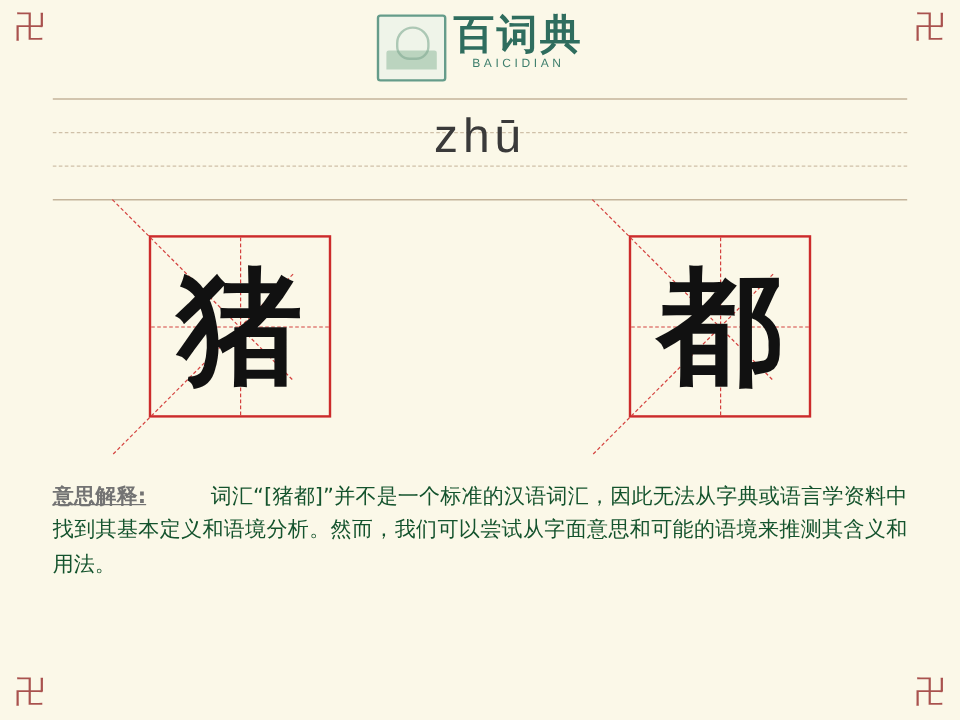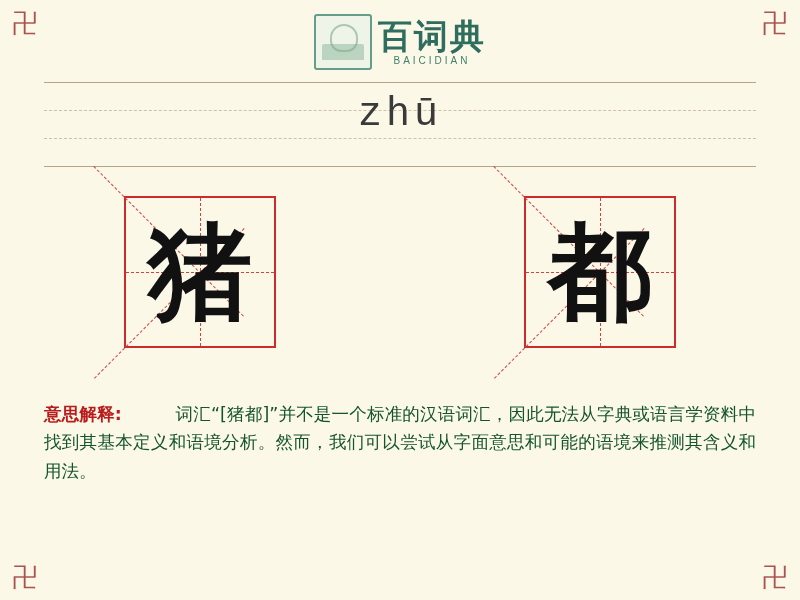--- a/index.html
+++ b/index.html
@@ -38,21 +38,20 @@
   .corner.br { right: 10px; bottom: 8px; }
 
   
   .logo-wrap {
     position: absolute;
     left: 0;
     right: 0;
     top: 12px;
     height: 60px;
     display: flex;
-    align-items: center;
     justify-content: center;
     gap: 6px;
   }
   .logo-mark {
     width: 54px;
     height: 52px;
     border: 2px solid #4b8c7a;
     border-radius: 3px;
     position: relative;
     background: #eef4ea;
@@ -125,21 +124,21 @@
     left: 0; right: 0;
     top: 10px;
     display: flex;
   }
   .pinyin {
     flex: 1;
     text-align: center;
     font-size: 40px;
     color: #3a3a3a;
     letter-spacing: 4px;
-    font-family: Liberation Mono, monospace;
+    font-family: Liberation Sans, sans-serif;
   }
 
   
   .char-row {
     position: absolute;
     left: 0; right: 0;
     top: 196px;
     display: flex;
   }
   .char-cell {
@@ -204,22 +203,23 @@
     left: 44px;
     right: 44px;
     top: 400px;
     font-size: 17.5px;
     line-height: 1.62;
     color: #1d1d6b;
     font-family: "DejaVu Sans", "Liberation Sans", sans-serif;
     text-align: justify;
   }
   .explain .label {
-    color: #b91c1c;
+    color: #737373;
     font-weight: bold;
+    text-decoration: underline;
   }
   .explain .body {
     color: #14532d;
     margin-left: 48px;
   }
 </style>
 </head>
 <body>
 
 <div class="page">

